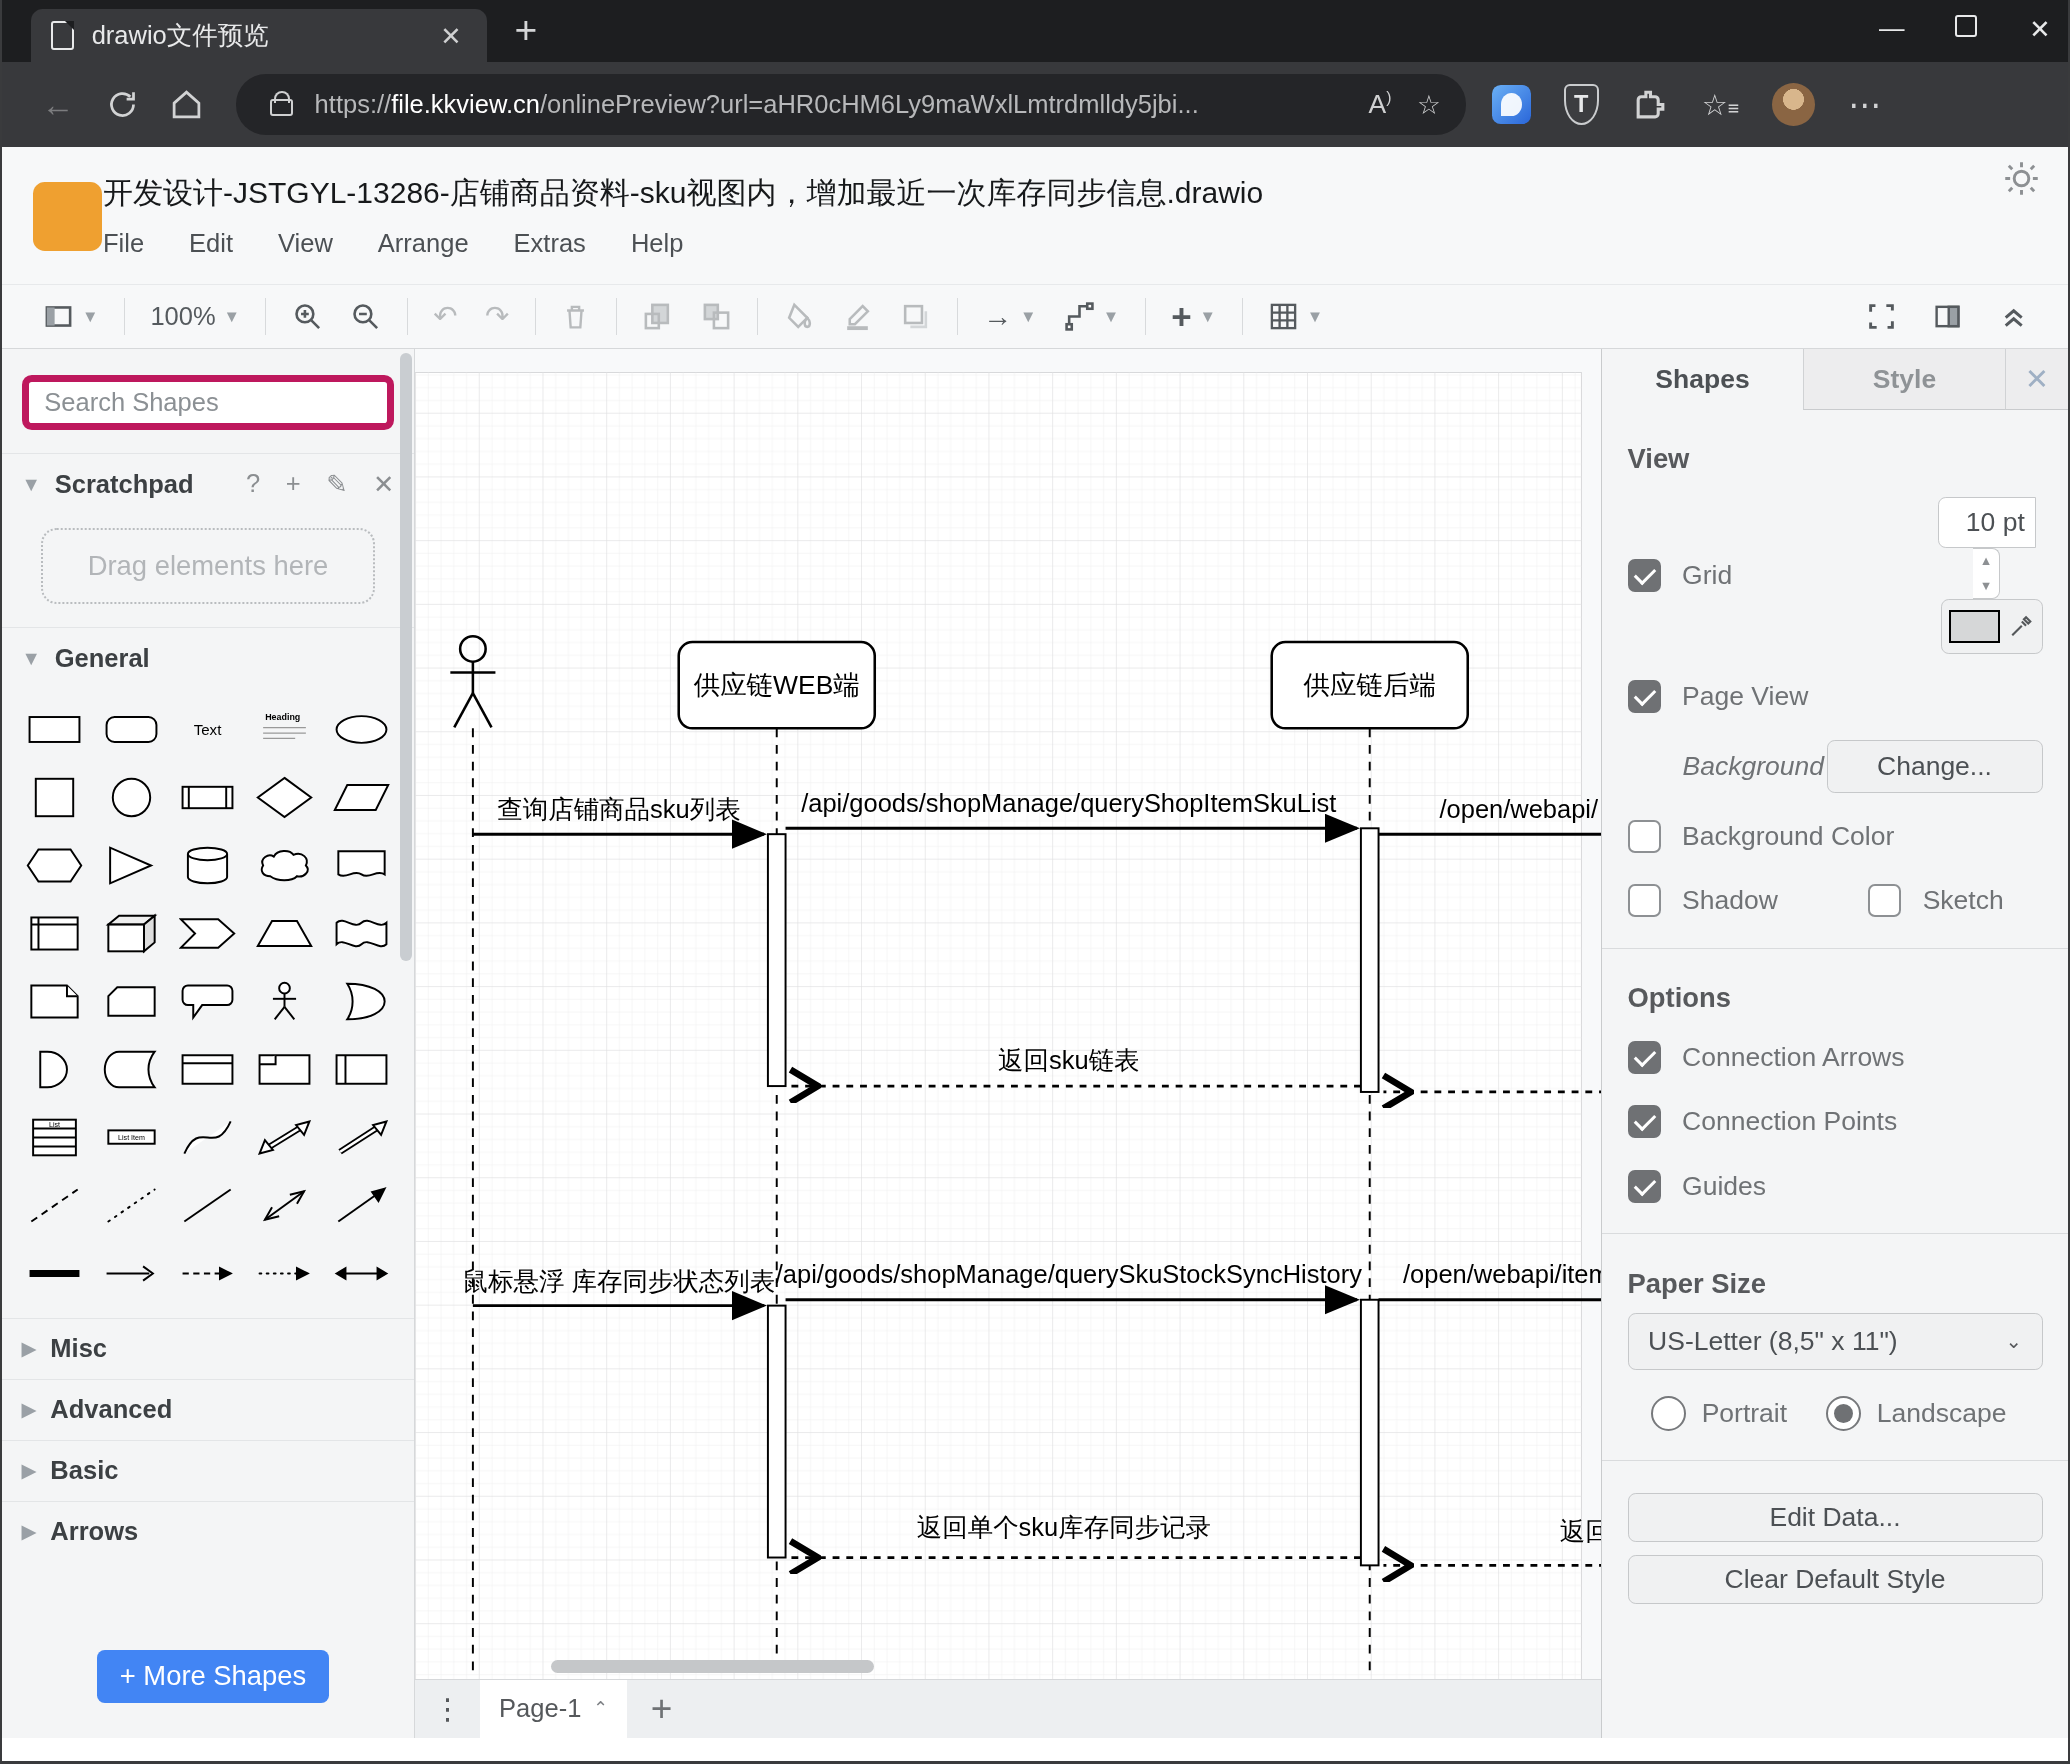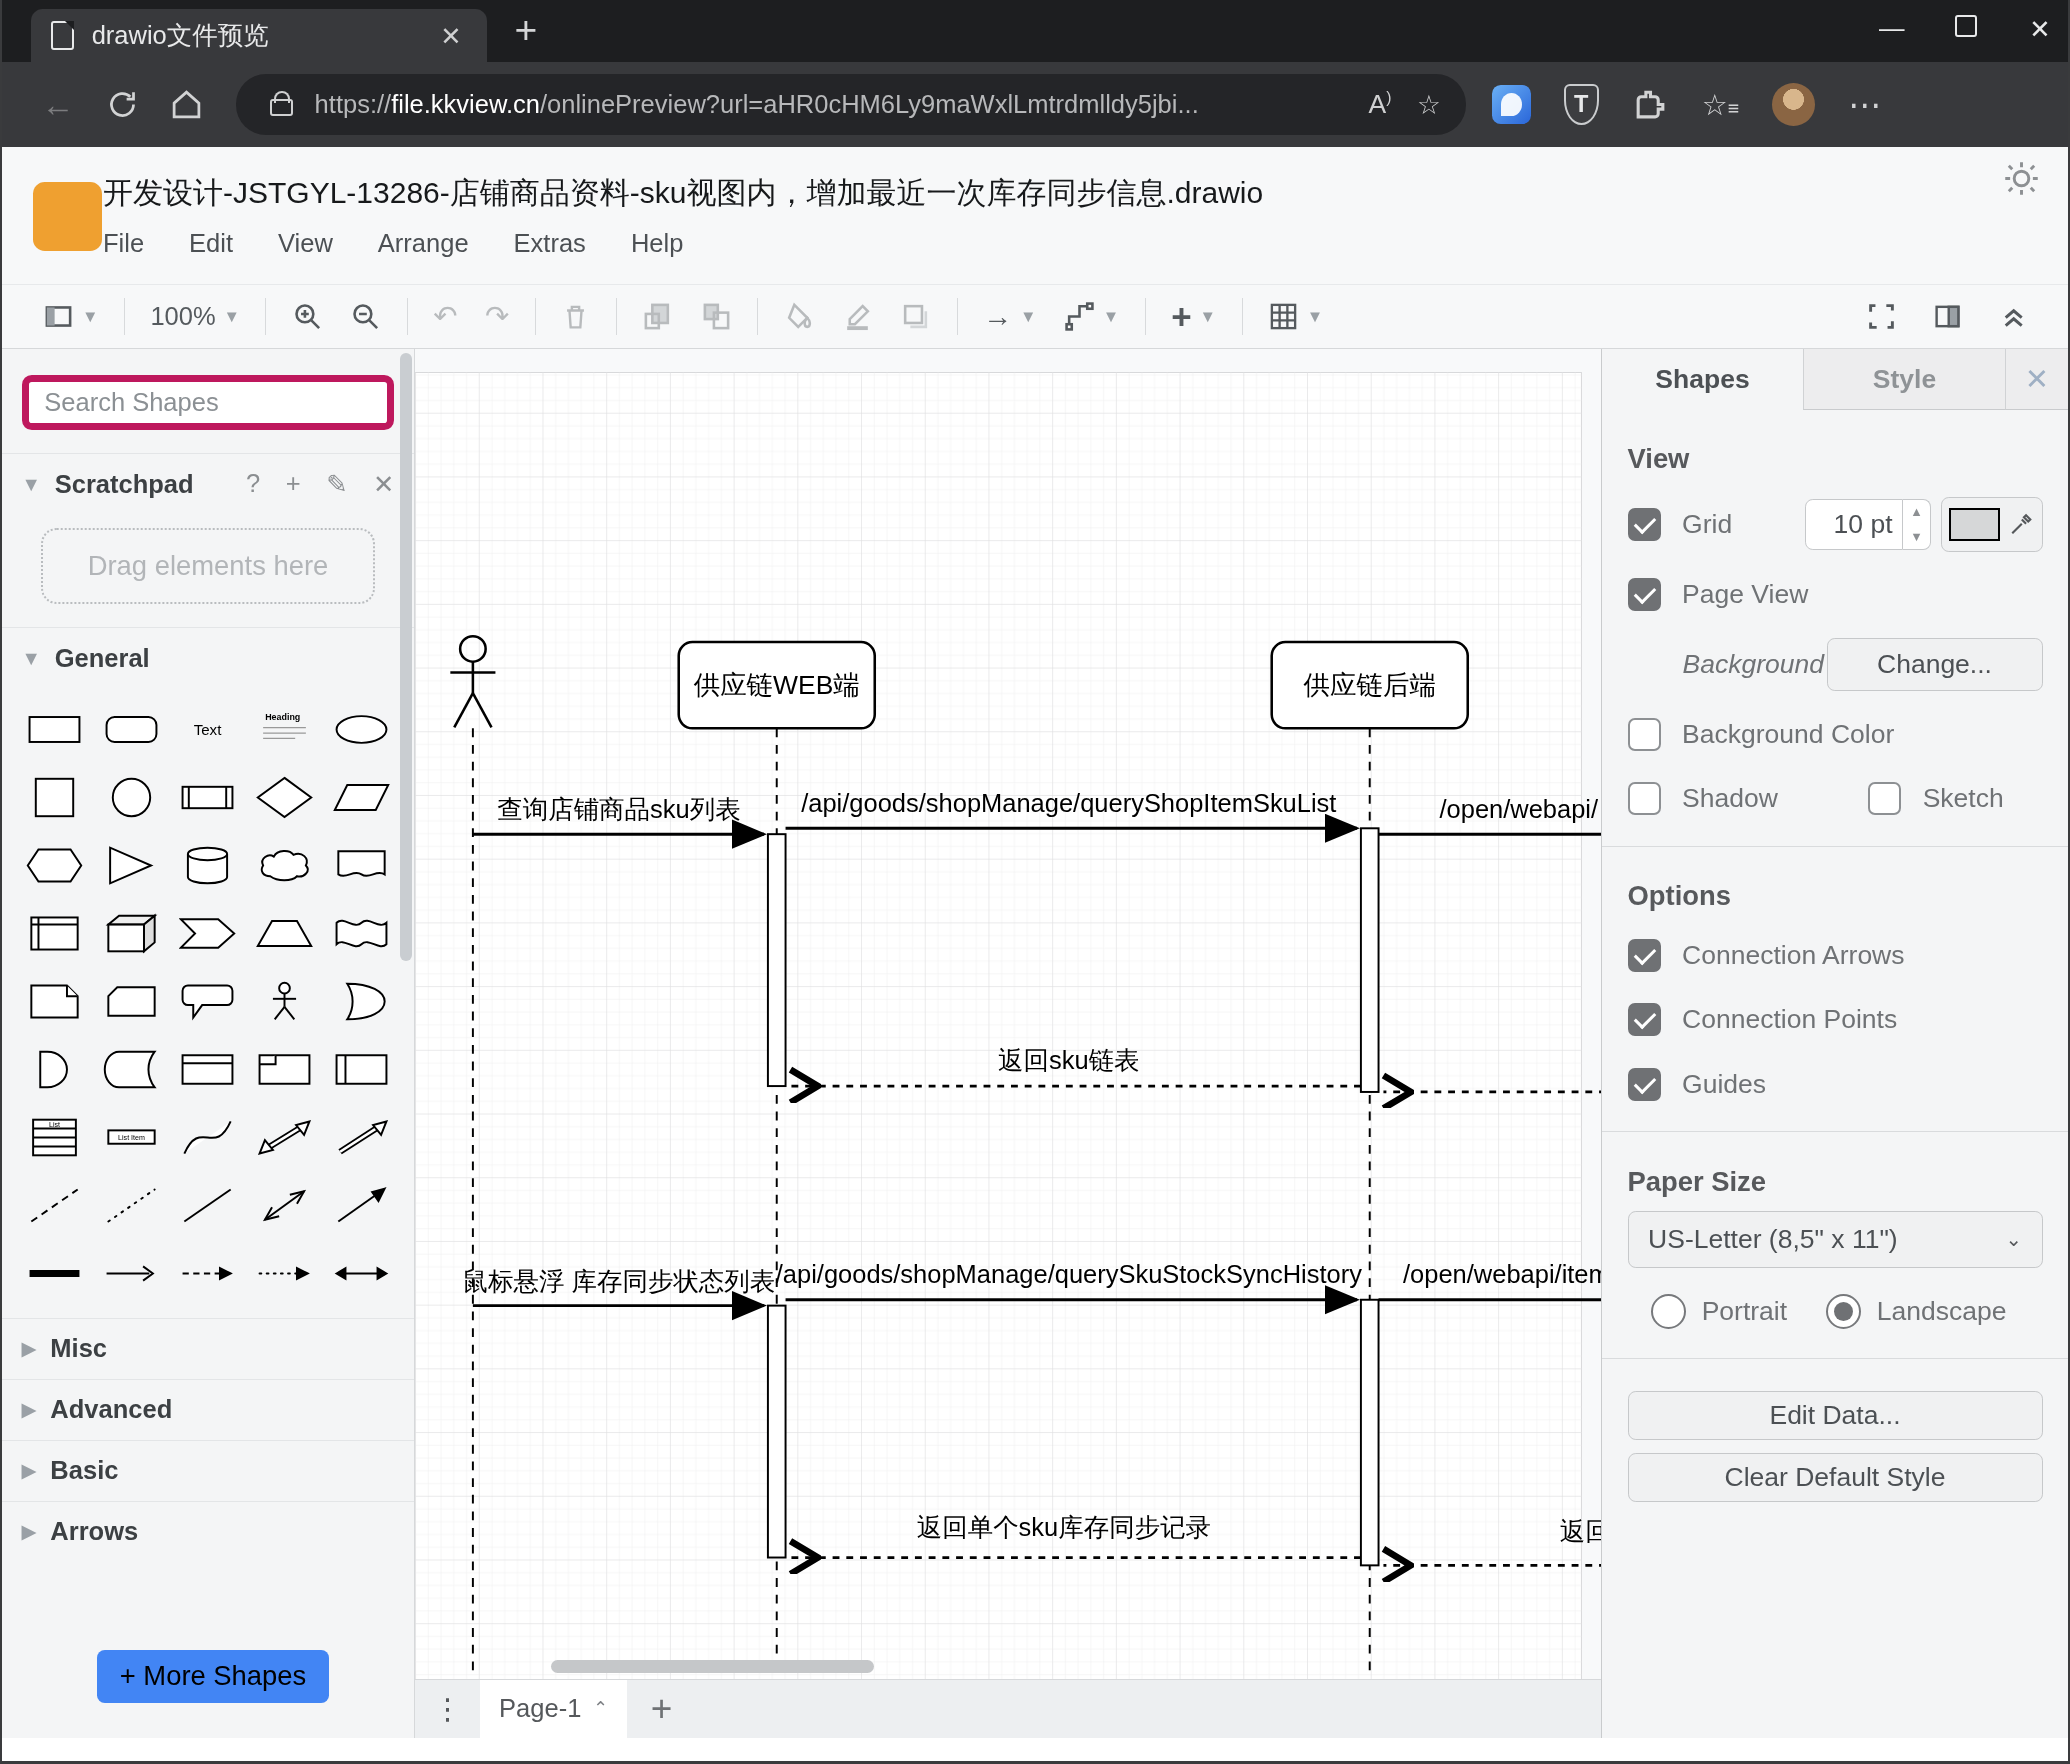--- a/index.html
+++ b/index.html
@@ -62,21 +62,21 @@
   .search input { border:none; outline:none; flex:1; font-size:25.5px; color:#3c4043; font-family:inherit; background:transparent; }
   .search input::placeholder { color:#8b9094; }
   .sb-row { border-top:1px solid #e3e5e7; height:61px; display:flex; align-items:center; padding:0 19.6px; font-weight:bold; color:#3c4043; }
   .sb-row .chev { color:#9aa0a6; font-size:19.6px; margin-right:13.7px; }
   .sp-icons { margin-left:auto; display:flex; gap:25.5px; color:#8b8e91; font-size:25.5px; font-weight:normal; }
   .dragbox { margin:13.7px 39px 23.5px 39px; height:76px; border:2.9px dotted #b9bcbf; border-radius:15.7px;
     display:flex; align-items:center; justify-content:center; color:#b2b5b8; font-size:27.4px; font-weight:normal; }
   .shape-grid { display:grid; grid-template-columns:repeat(5,1fr); padding:7.8px 13.7px 9.8px 13.7px; }
   .tile { height:68px; display:flex; align-items:center; justify-content:center;text-align:center; }
   .tile svg { width:57px; height:43px; }
-  .morebtn { position:absolute; left:95px; bottom:35px; width:232px; height:53px; background:#4285f4; color:#000000;
+  .morebtn { position:absolute; left:95px; bottom:35px; width:232px; height:53px; background:#4285f4; color:#ffffff;
     border:none; border-radius:7.8px; font-size:27.4px; font-family:inherit; }
   .sb-scroll { position:absolute; right:2px; top:3.9px; width:11.8px; height:608px; background:#c9cdd1; border-radius:5.9px; }
 
   .center { flex:1; display:flex; flex-direction:column; min-width:0; }
   .canvas { flex:1; position:relative; overflow:hidden; background:#f9fafb; }
   .canvas svg text { font-family:"Liberation Sans","DejaVu Sans",sans-serif; }
   .hthumb { position:absolute; left:136px; bottom:5.9px; width:323px; height:12.7px; background:#c5c7c9; border-radius:6.9px; }
 
   .pagebar { height:59px; background:#edeff1; border-top:1px solid #d6d8da; display:flex; align-items:stretch; flex:none; }
   .pb-handle { width:65px; display:flex; align-items:center; justify-content:center; color:#55585b; font-size:29px; letter-spacing:0; }
@@ -91,21 +91,21 @@
   .ftab.active { color:#4c5054; }
   .ftab.inactive { color:#8f9396; background:#ededee; border-left:1px solid #d0d2d4; border-bottom:1px solid #c9cbcd; }
   .ftab-x { width:63px; display:flex; align-items:center; justify-content:center; color:#9fb0c4; font-size:29px; background:#ededee; border-left:1px solid #d0d2d4; border-bottom:1px solid #c9cbcd; }
   .fsec { padding:7.8px 25.5px 25.5px 25.5px; }
   .fhead { font-weight:bold; color:#57595c; font-size:27.4px; margin:25.5px 0 9.8px 0; }
   .frow { display:flex; align-items:center; margin-top:21.6px; min-height:43px; }
   .cb { width:33px; height:33px; border-radius:6.9px; border:2.9px solid #8d9093; background:#fff; flex:none; position:relative; margin-right:21.6px; }
   .cb.on { background:#6f7174; border-color:#6f7174; }
   .cb.on:after { content:""; position:absolute; left:5.9px; top:6.9px; width:16.7px; height:8.8px; border-left:3.9px solid #fff; border-bottom:3.9px solid #fff; transform:rotate(-45deg); }
   .indent { margin-left:55px;font-style:italic; }
-  .gridctl { margin-left:auto; display:flex; align-items:center; }
+  .gridctl { margin-left:auto; display:flex; align-items:center;flex-direction:column; }
   .numin { width:98px; height:51px; background:#fff; border:1px solid #c6c8ca; border-radius:7.8px 0 0 7.8px; font-size:26.5px; color:#4c5054; text-align:right; padding-right:9.8px; font-family:inherit; }
   .stepper { width:27.4px; height:51px; border:1px solid #c6c8ca; border-left:none; border-radius:0 7.8px 7.8px 0; display:flex; flex-direction:column; background:#fff; }
   .stepper span { flex:1; display:flex; align-items:center; justify-content:center; font-size:12.7px; color:#8d9093; }
   .swatchbtn { margin-left:9.8px; width:102px; height:55px; background:#f0f1f2; border:1px solid #c6c8ca; border-radius:7.8px; display:flex; align-items:center; justify-content:center; gap:7.8px; }
   .swatch { width:51px; height:33px; background:#d6d7d8; border:2.5px solid #000; }
   .fbtn { background:#f0f1f2; border:1px solid #c6c8ca; border-radius:7.8px; font-size:26.5px; color:#4c5054; font-family:inherit; }
   .changebtn { margin-left:auto; width:216px; height:53px; }
   .fdivider { height:1px; background:#d9dbdd; flex:none; }
   .fselect { margin-top:13.7px; height:57px; width:100%; background:#f0f1f2; border:1px solid #c6c8ca; border-radius:7.8px; display:flex; align-items:center; padding:0 19.6px; color:#4c5054; }
   .fselect .chevdn { margin-left:auto; font-size:19.6px; color:#55585b; }

